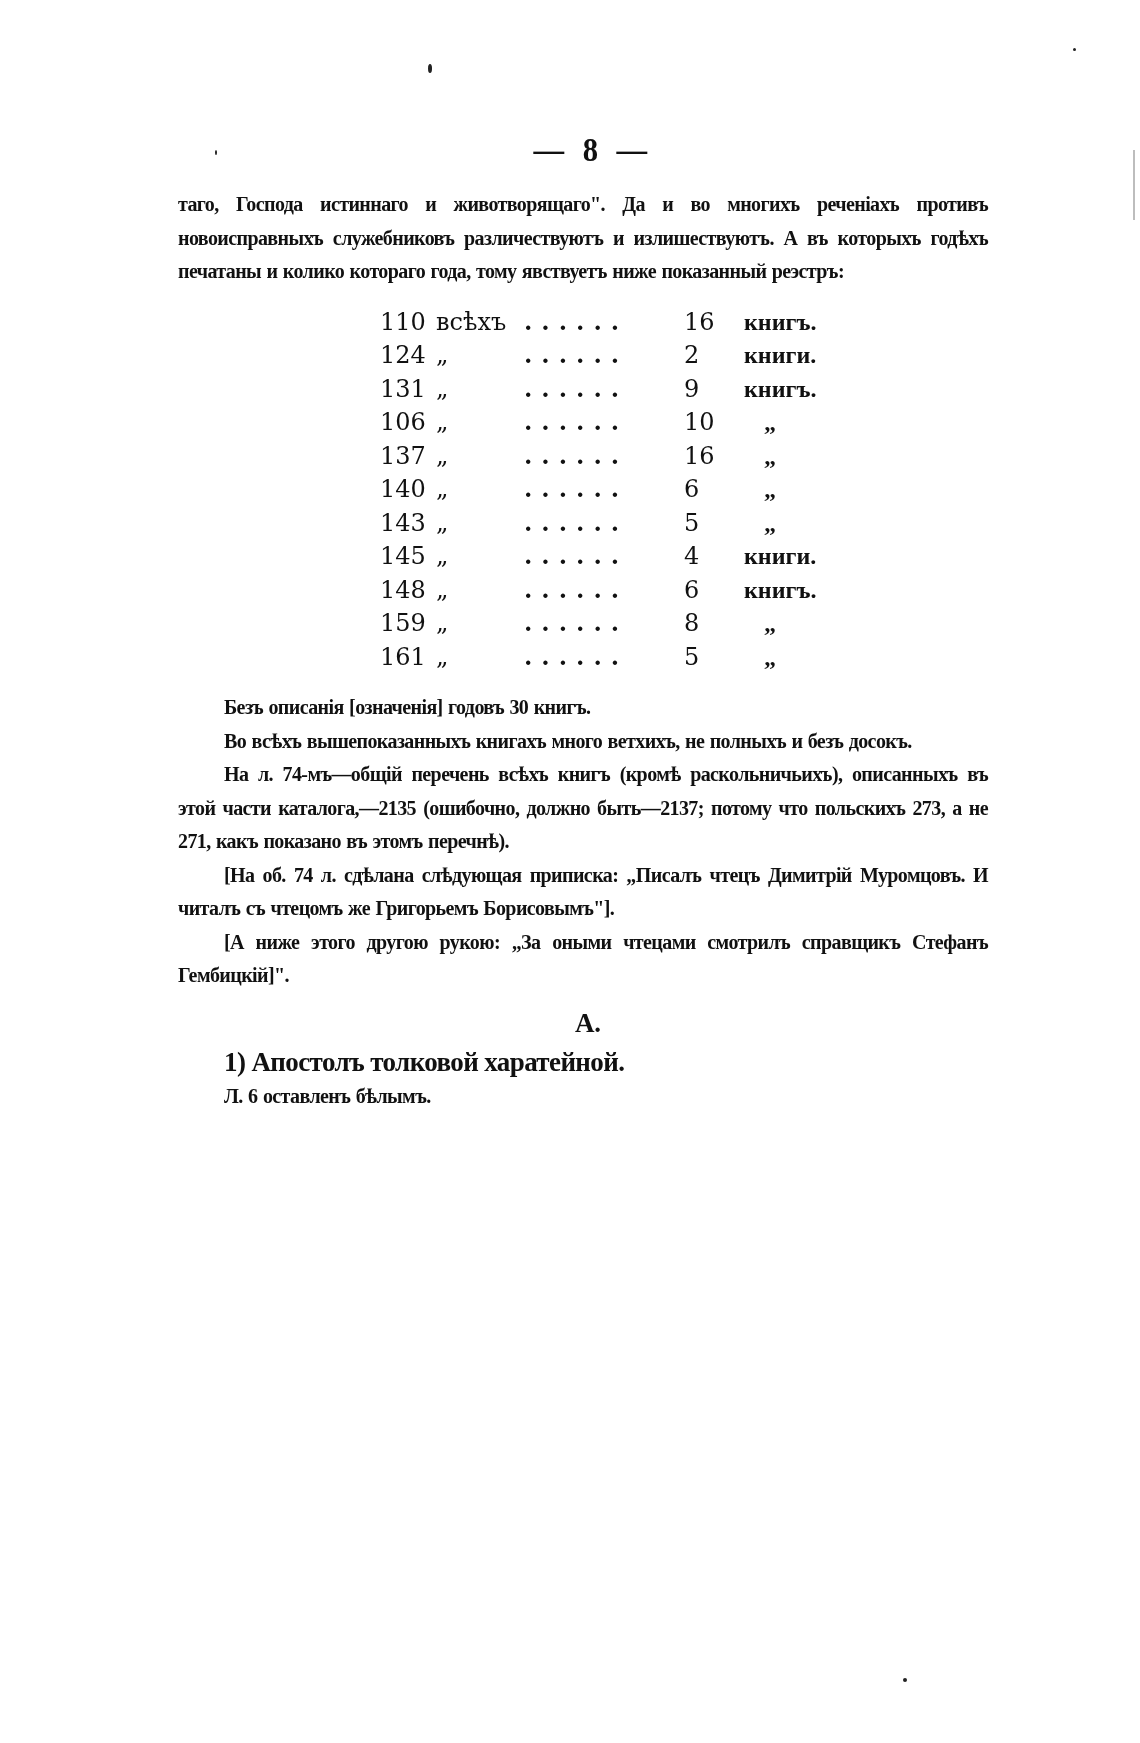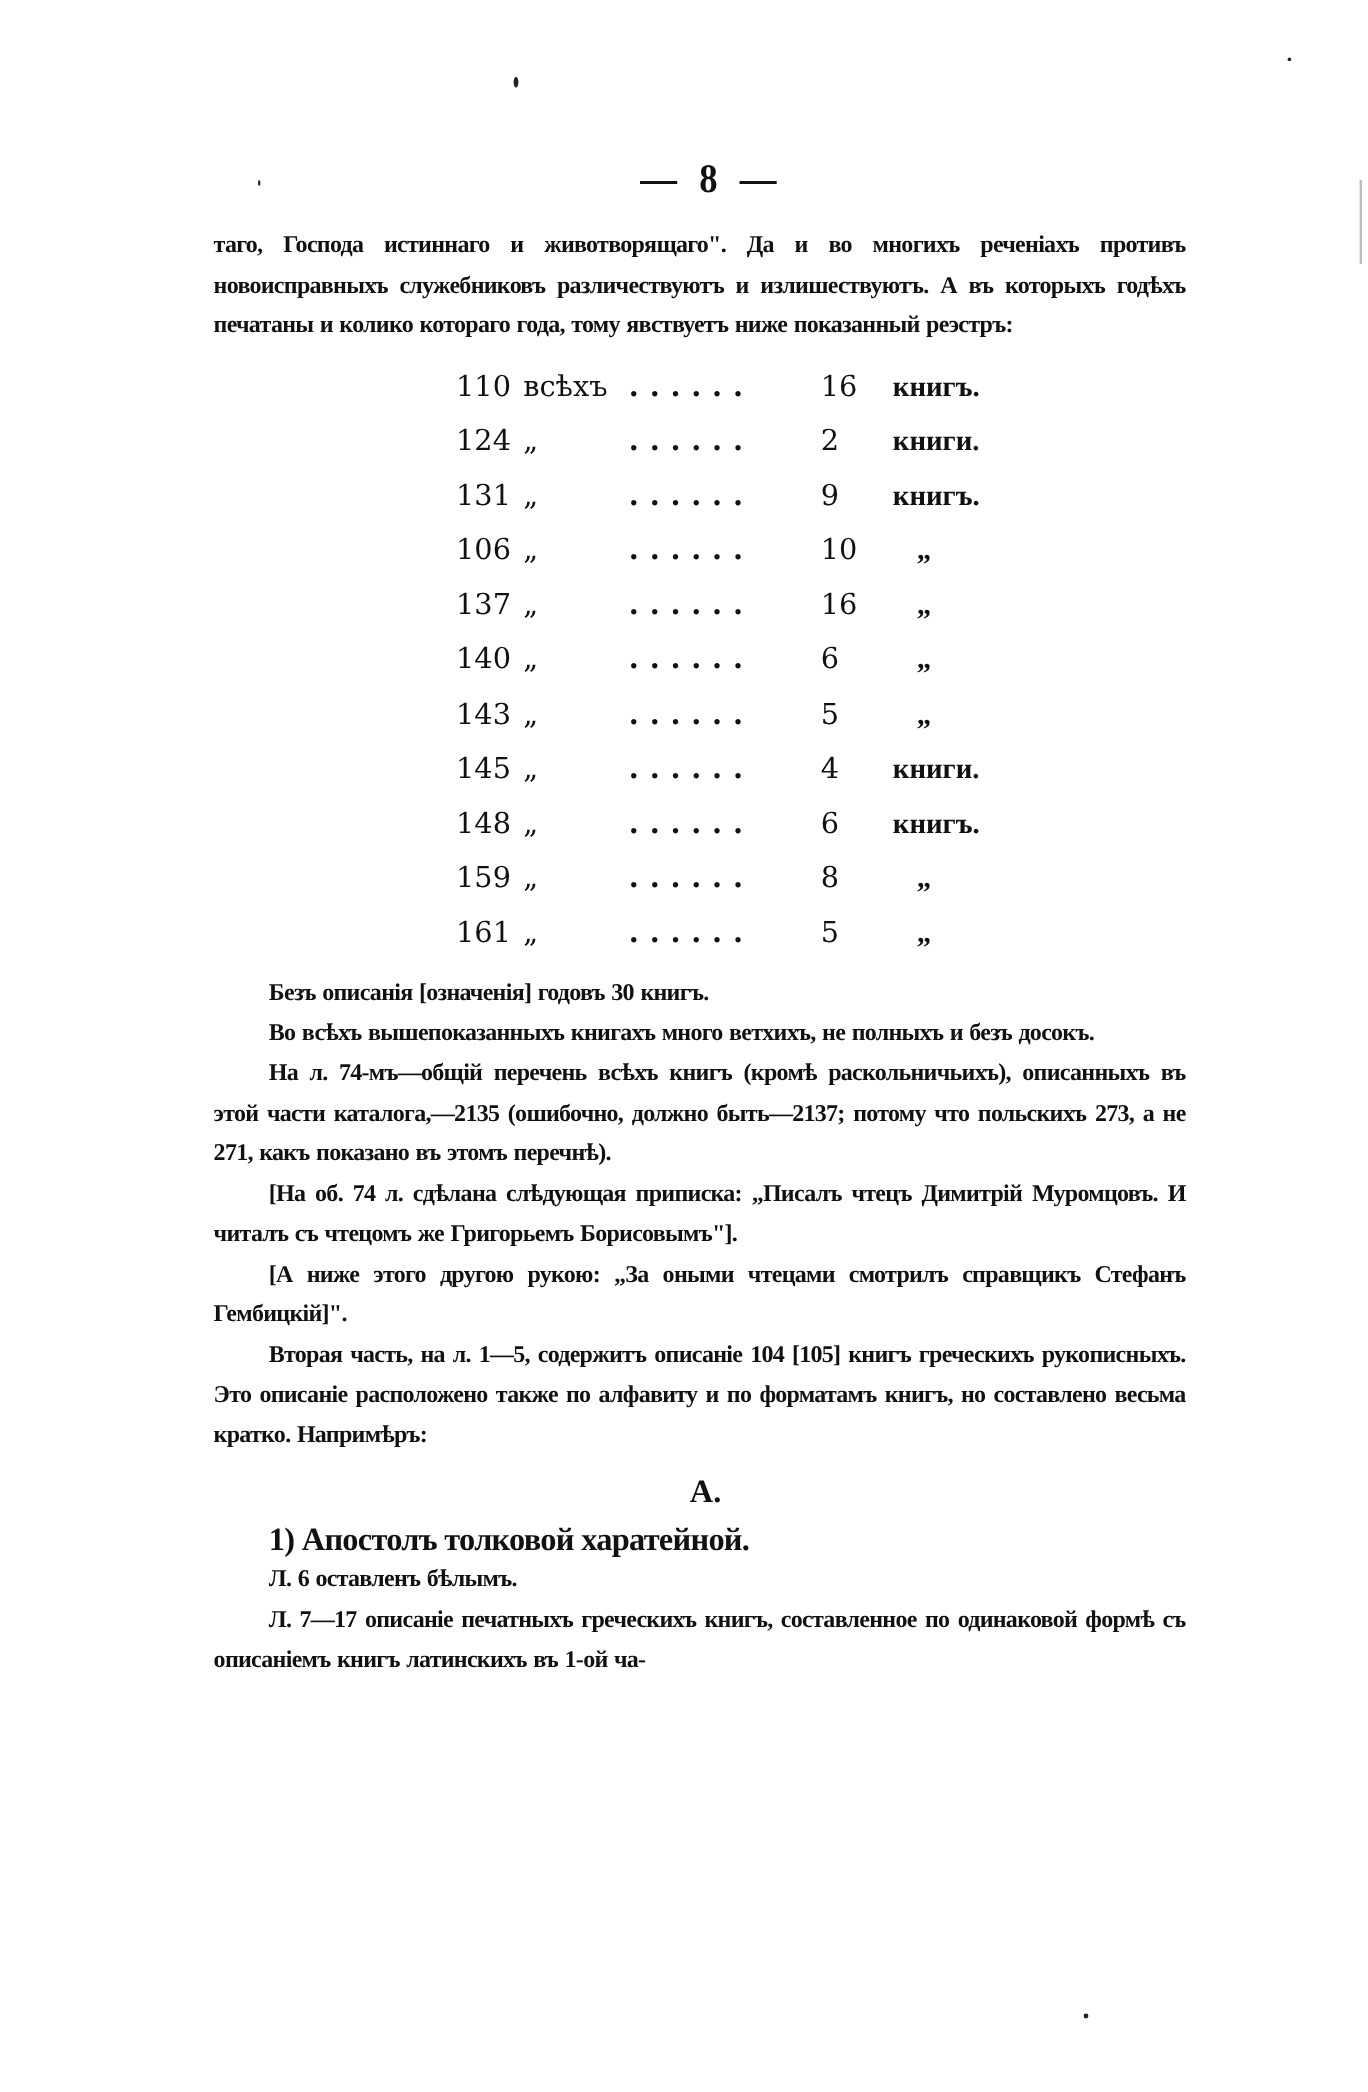--- a/index.html
+++ b/index.html
@@ -59,21 +59,20 @@
     .registry {
       margin: 16px 0 18px 202px;
       font-family: "DejaVu Serif", "Liberation Serif", serif;
       font-size: 24px;
       line-height: 33.5px;
     }
     .reg-row {
       display: flex;
       align-items: baseline;
       height: 33.5px;
-      margin-top: 12px;
     }
     .reg-year { width: 44px; font-weight: normal; }
     .reg-unit { width: 100px; padding-left: 12px; box-sizing: border-box; font-weight: normal; }
     .reg-dots { width: 160px; letter-spacing: 9px; font-weight: bold; }
     .reg-count { width: 40px; text-align: left; padding-right: 10px; box-sizing: content-box; }
     .reg-label { font-family: "Liberation Serif", serif; font-weight: bold; font-size: 24px; padding-left: 10px; }
     .reg-label.ditto { padding-left: 30px; }
     .section-head {
       text-align: center;
       font-weight: bold;
@@ -183,21 +182,19 @@
       <span class="reg-count">5</span>
       <span class="reg-label ditto">„</span>
     </div>
   </div>
 
   <p class="para indent">Безъ описанія [означенія] годовъ 30 книгъ.</p>
   <p class="para indent">Во всѣхъ вышепоказанныхъ книгахъ много ветхихъ, не полныхъ и безъ досокъ.</p>
   <p class="para indent">На л. 74-мъ—общій перечень всѣхъ книгъ (кромѣ раскольничьихъ), описанныхъ въ этой части каталога,—2135 (ошибочно, должно быть—2137; потому что польскихъ 273, а не 271, какъ показано въ этомъ перечнѣ).</p>
   <p class="para indent">[На об. 74 л. сдѣлана слѣдующая приписка: „Писалъ чтецъ Ди­митрій Муромцовъ. И читалъ съ чтецомъ же Григорьемъ Борисо­вымъ"].</p>
   <p class="para indent">[А ниже этого другою рукою: „За оными чтецами смотрилъ справ­щикъ Стефанъ Гембицкій]".</p>
-  <p class="para indent">Вторая часть, на л. 1—5, содержитъ описаніе 104 [105] книгъ греческихъ рукописныхъ. Это описаніе расположено также по алфа­виту и по форматамъ книгъ, но составлено весьма кратко. На­примѣръ:</p>
 
   <div class="section-head">А.</div>
 
   <p class="list-item">1) Апостолъ толковой харатейной.</p>
 
   <p class="para indent">Л. 6 оставленъ бѣлымъ.</p>
-  <p class="para indent">Л. 7—17 описаніе печатныхъ греческихъ книгъ, составленное по одинаковой формѣ съ описаніемъ книгъ латинскихъ въ 1-ой ча-</p>
 </main>
 
 </body></html>

